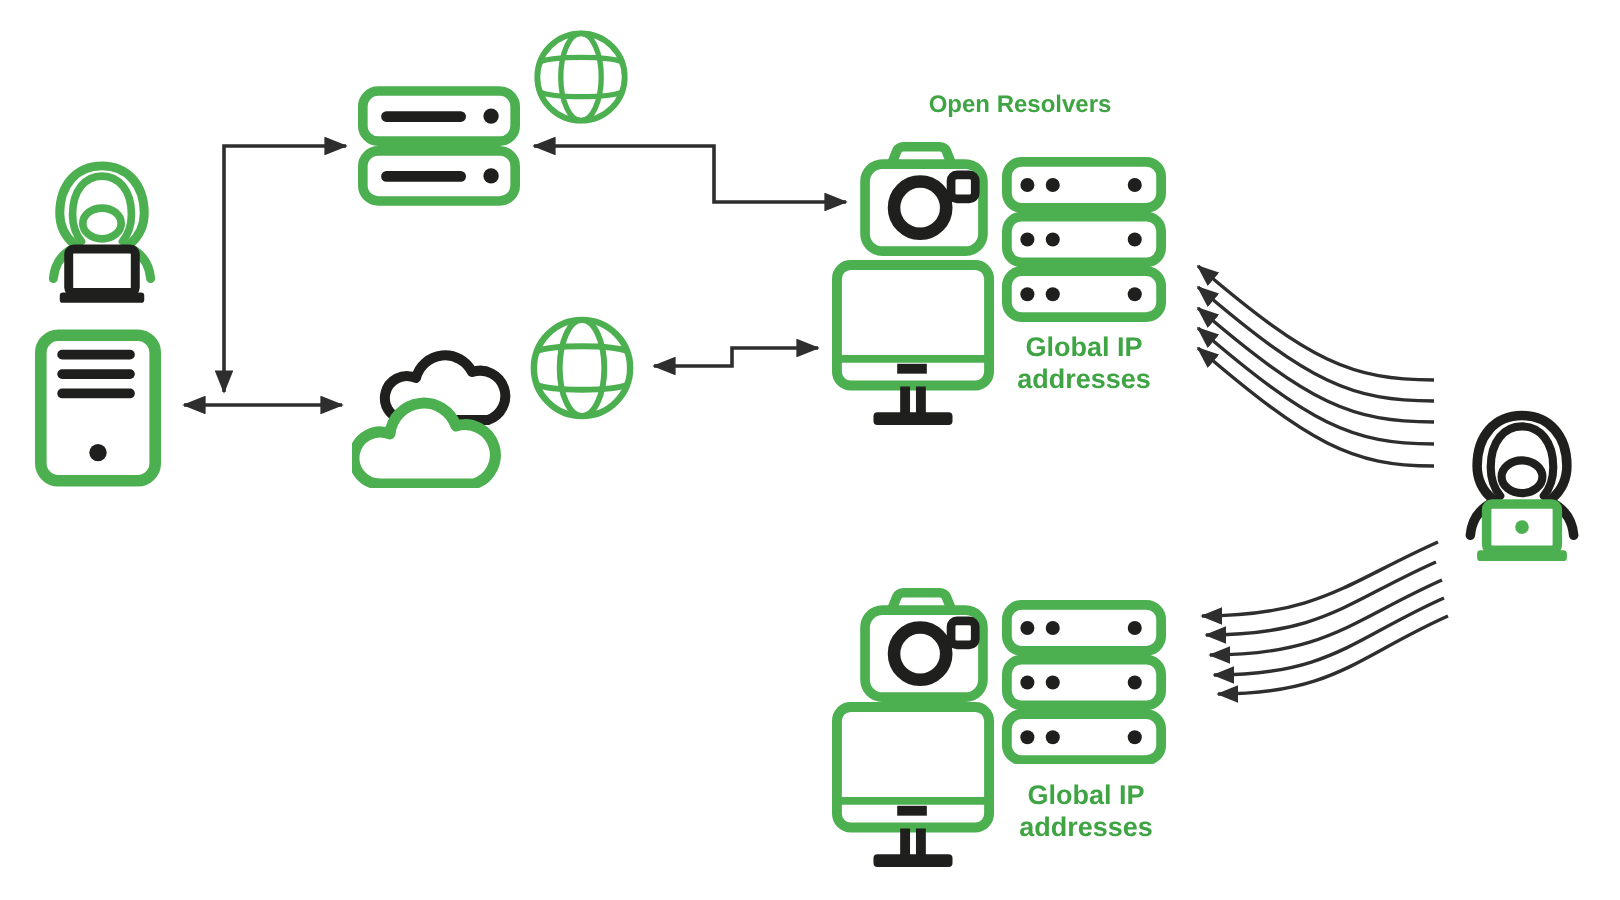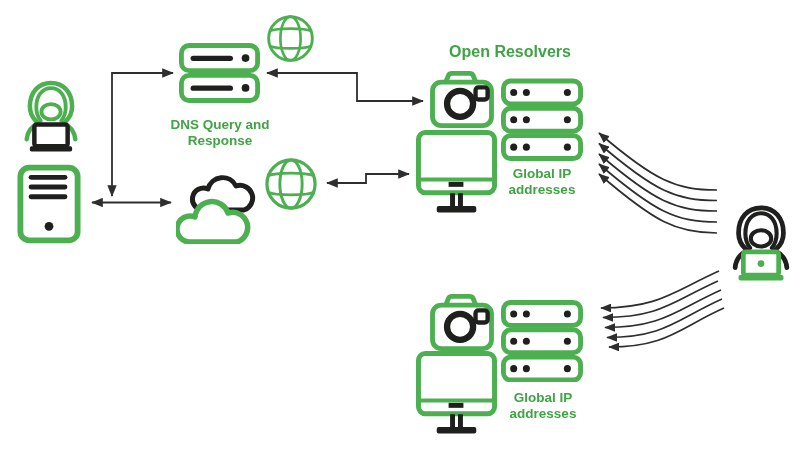--- a/index.html
+++ b/index.html
@@ -8,21 +8,21 @@
     overflow:hidden;font-family:"Liberation Sans",sans-serif;
   }
   .overlay{position:absolute;left:0;top:0;z-index:1;}
   .icon{position:absolute;z-index:2;line-height:0;}
   .icon svg{display:block;width:100%;height:100%;}
   .label{
     position:absolute;z-index:3;text-align:center;font-weight:700;
     color:#3fa443;font-size:13.5px;line-height:16px;letter-spacing:0;
   }
   .label span{display:block;}
-  .lbl-open-resolvers{font-size:16px;}
+  .lbl-open-resolvers{font-size:12px;}
   
   .pos-hacker-left   {left:19px;  top:77px;  width:64px; height:81px;}
   .pos-tower         {left:17px;  top:164px; width:64px; height:80px;}
   .pos-dns-server    {left:179px; top:43px;  width:81px; height:60px;}
   .pos-globe-top     {left:266px; top:14px;  width:49px; height:49px;}
   .pos-cloud         {left:176px; top:166px; width:86px; height:78px;}
   .pos-globe-mid     {left:264px; top:156px; width:54px; height:56px;}
   .pos-camera-top    {left:430px; top:70px;  width:64px; height:58px;}
   .pos-rack-top      {left:501px; top:78px;  width:82px; height:83px;}
   .pos-monitor-top   {left:416px; top:130px; width:81px; height:87px;}
@@ -236,24 +236,20 @@
         <ellipse cx="50" cy="52" rx="15" ry="12" stroke-width="6"></ellipse>
         <path d="M30 70 C19 75 13 84 12 95"></path>
         <path d="M70 70 C81 75 87 84 88 95"></path>
       </g>
       <rect x="24" y="72" width="52" height="34" rx="4" fill="#ffffff" stroke="#4caf50" stroke-width="7"></rect>
       <circle cx="50" cy="89" r="5" fill="#4caf50"></circle>
       <rect x="17" y="106" width="66" height="8" rx="2.5" fill="#4caf50"></rect>
     </svg>
   </div>
 
-  <div class="label lbl-dns-qr">
-    <span>DNS Query and</span>
-    <span>Response</span>
-  </div>
 
   <div class="label lbl-open-resolvers">
     <span>Open Resolvers</span>
   </div>
 
   <div class="label lbl-gip-top">
     <span>Global IP</span>
     <span>addresses</span>
   </div>
 

